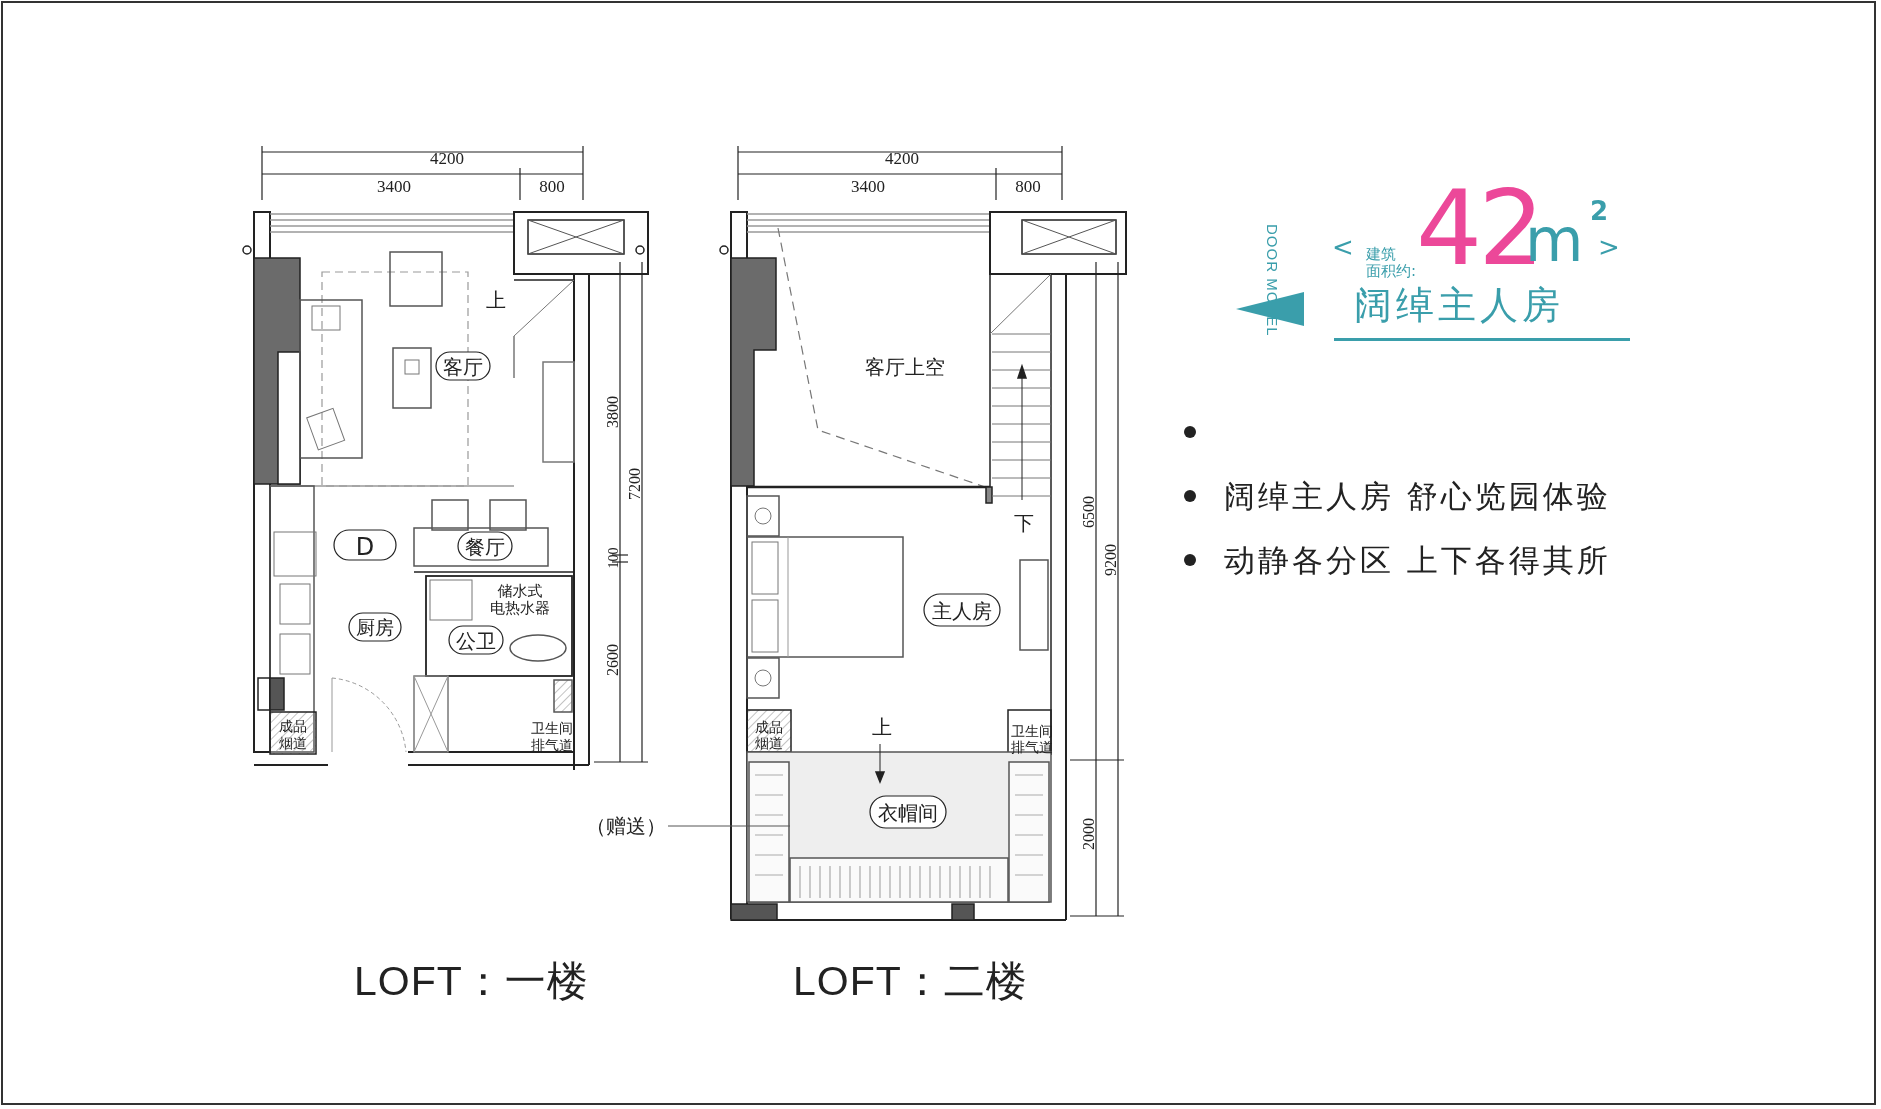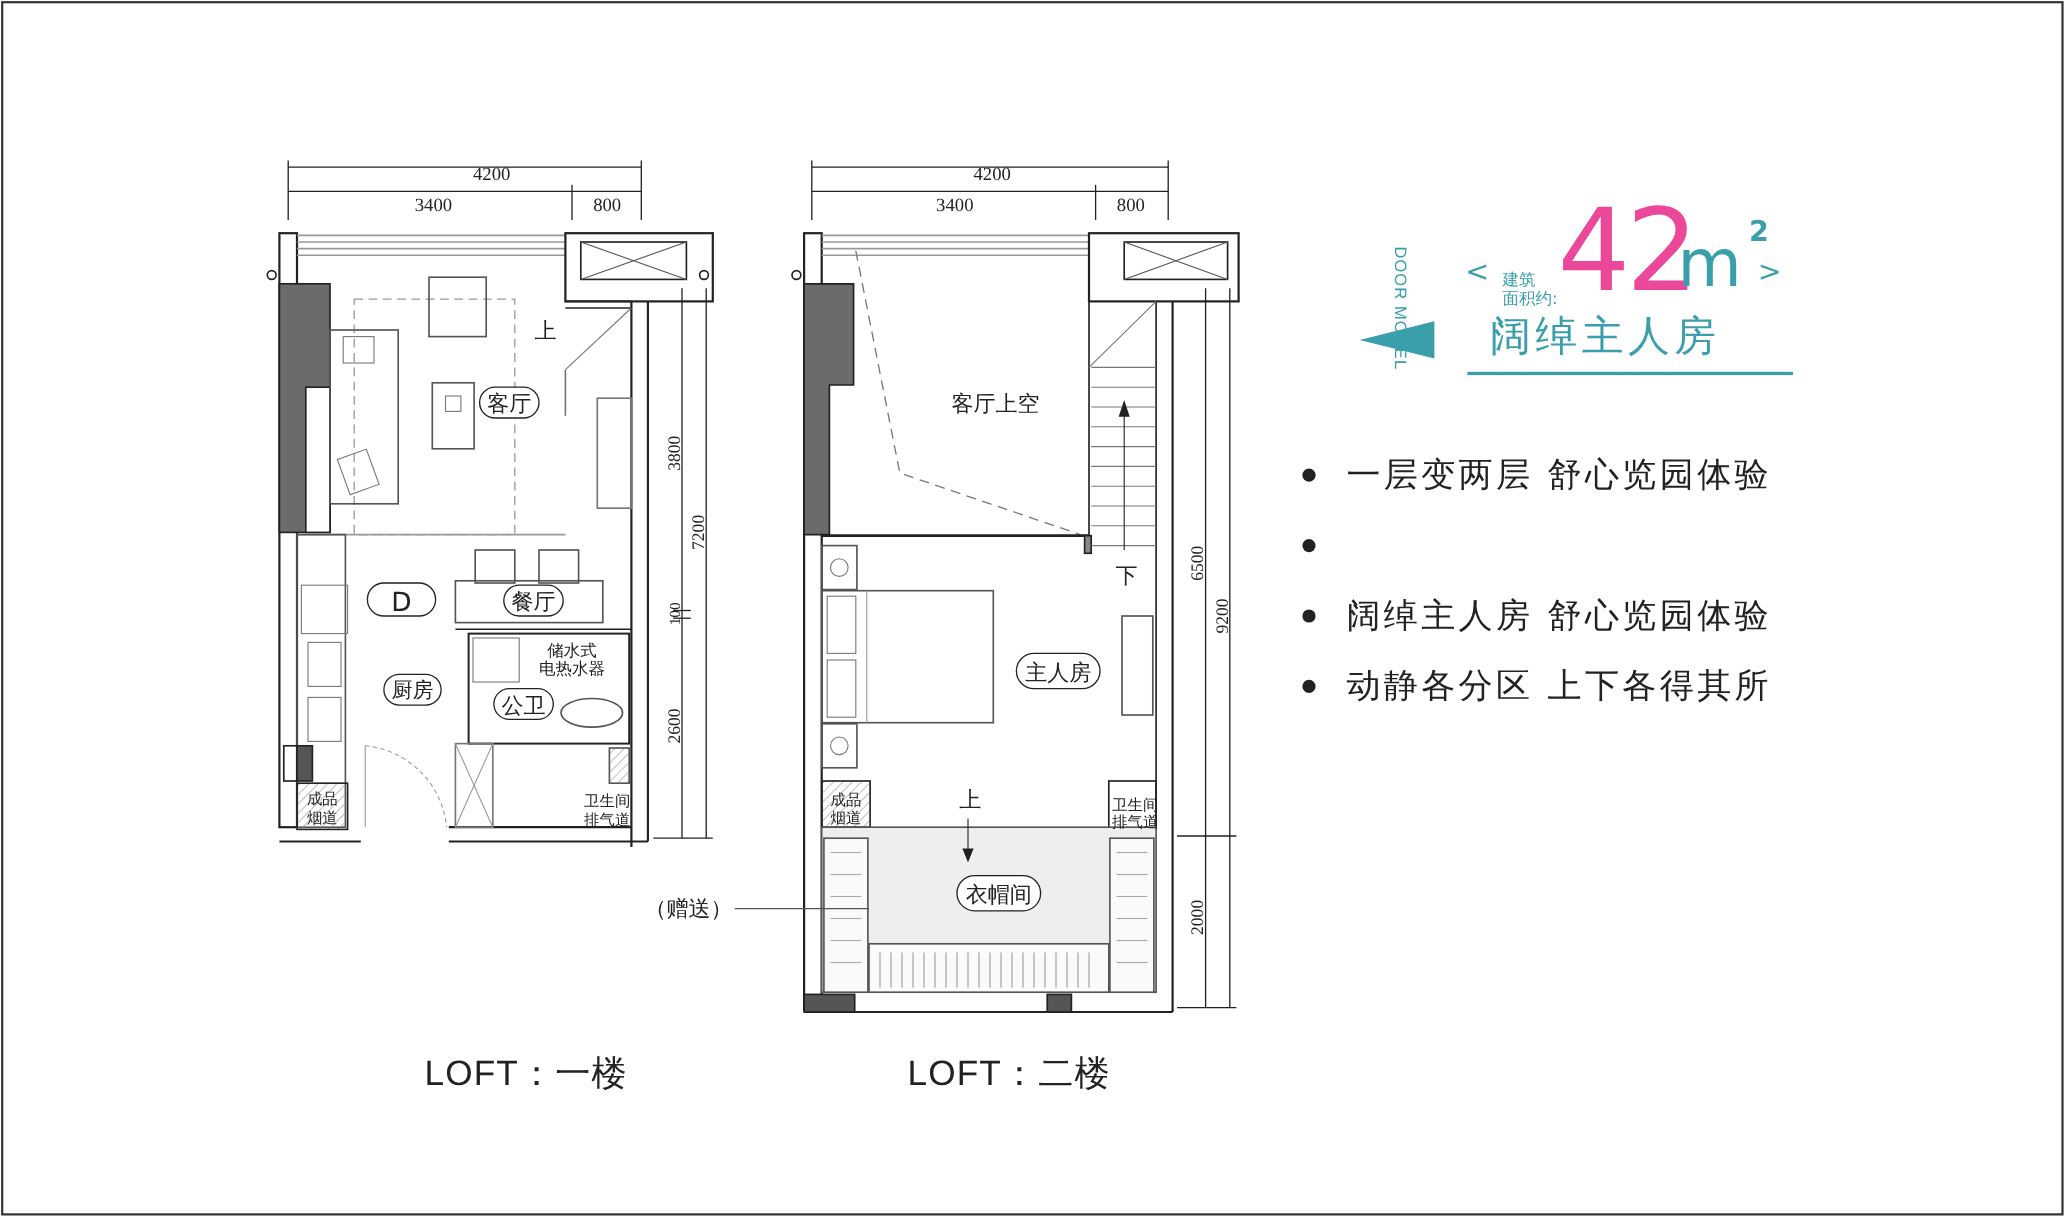--- a/index.html
+++ b/index.html
@@ -1,19 +1,19 @@
 <!DOCTYPE html>
 <html><head>
 <meta charset="utf-8">
 <style>
   html,body{margin:0;padding:0;background:#fff;}
   body{width:1881px;height:1109px;position:relative;overflow:hidden;font-family:"DejaVu Sans","Liberation Sans",sans-serif;}
   .frame{position:absolute;left:1px;top:1px;width:1875px;height:1104px;border:2px solid #333;box-sizing:border-box;}
   svg.plans{position:absolute;left:0;top:0;}
-  .caption{position:absolute;font-size:32px;color:#222;font-family:"Liberation Sans","DejaVu Sans",sans-serif;letter-spacing:1px;margin-left:32px;}
+  .caption{position:absolute;font-size:41px;color:#222;font-family:"Liberation Sans","DejaVu Sans",sans-serif;letter-spacing:1px;}
   .door-model{position:absolute;left:1264px;top:224px;color:#3a9eab;font-size:15px;line-height:16px;writing-mode:vertical-rl;font-family:"Liberation Sans",sans-serif;letter-spacing:1px;}
   .arrow-left{position:absolute;left:1236px;top:292px;width:0;height:0;border-top:17px solid transparent;border-bottom:17px solid transparent;border-right:68px solid #3a9eab;}
   .bracket{position:absolute;color:#3a9eab;font-size:26px;font-family:"DejaVu Sans",sans-serif;}
   .area-label{position:absolute;left:1366px;top:230px;color:#3a9eab;font-size:15px;line-height:17px;margin-top:16px;}
   .area-num{position:absolute;left:1416px;top:176px;color:#ec4899;font-size:104px;line-height:104px;font-family:"DejaVu Sans",sans-serif;letter-spacing:-4px;}
   .area-unit{position:absolute;left:1525px;top:210px;color:#3a9eab;font-size:60px;line-height:60px;font-family:"DejaVu Sans",sans-serif;}
   .area-sup{position:absolute;left:1590px;top:196px;color:#3a9eab;font-size:26px;font-weight:bold;}
   .type-title{position:absolute;left:1354px;top:280px;color:#3a9eab;font-size:38px;letter-spacing:4px;}
   .type-underline{position:absolute;left:1334px;top:338px;width:296px;height:3px;background:#3a9eab;}
   .features{position:absolute;left:1180px;top:410px;margin:0;padding:0;list-style:none;}
@@ -294,17 +294,16 @@
   <div>面积约:</div>
 </div>
 <div class="area-num">42</div>
 <div class="area-unit">m</div>
 <div class="area-sup">2</div>
 <div class="bracket" style="left:1598px;top:232px;">&gt;</div>
 <div class="type-title">阔绰主人房</div>
 <div class="type-underline"></div>
 
 <ul class="features">
-  <li><span class="dot"></span><span>一层变两层 舒心览园体验</span></li>
   <li><span class="dot"></span></li>
   <li><span class="dot"></span><span>阔绰主人房 舒心览园体验</span></li>
   <li><span class="dot"></span><span>动静各分区 上下各得其所</span></li>
 </ul>
 
 </body></html>

